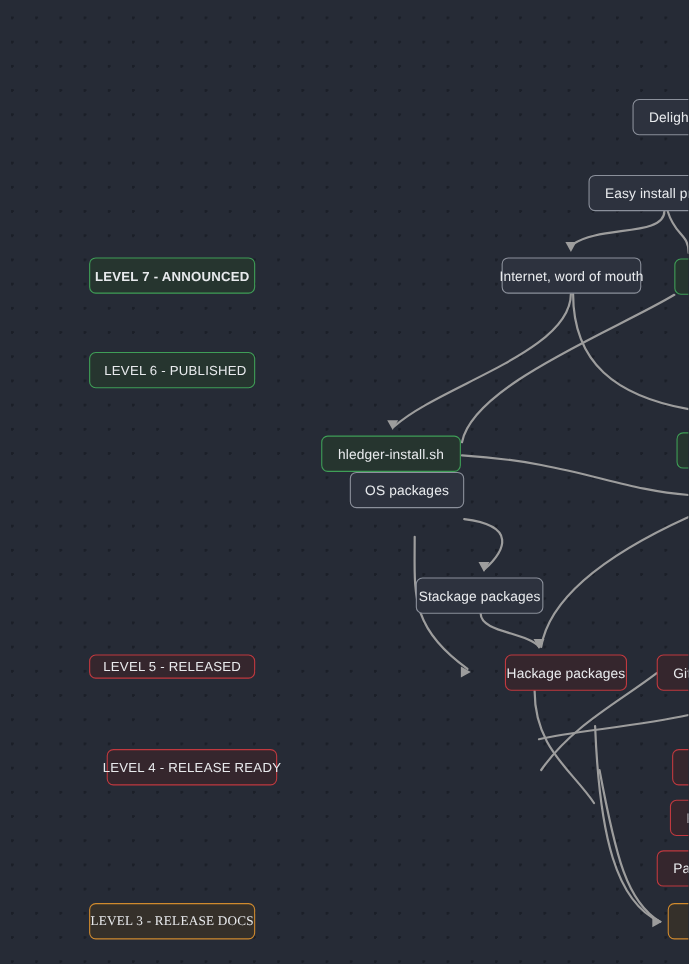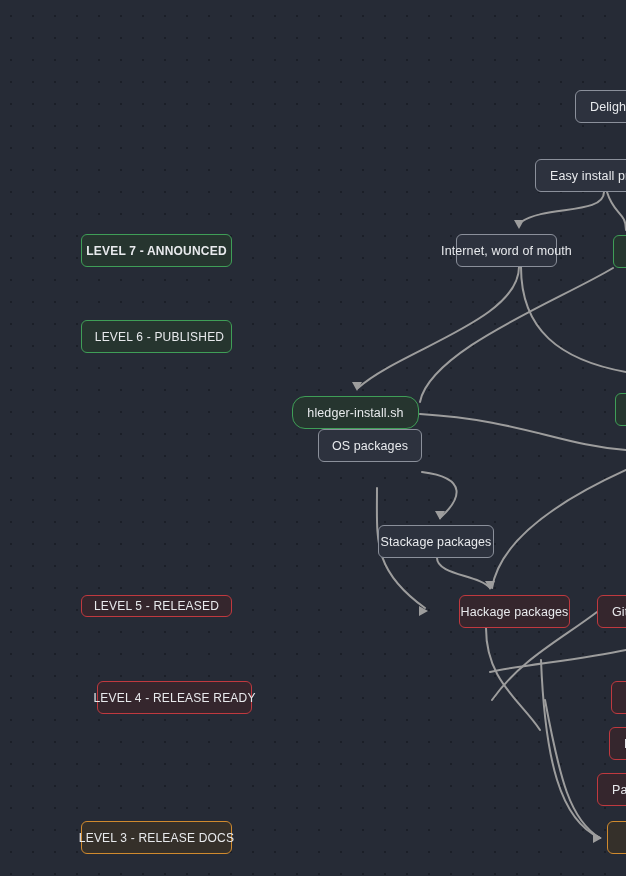--- a/index.html
+++ b/index.html
@@ -100,39 +100,39 @@
       </div>
       <div class="node green level-label" style="left: 81px; top: 320px; width: 151px; height: 33px; padding-left: 20px;">
         <span>LEVEL 6 - PUBLISHED</span>
       </div>
       <div class="node red level-label" style="left: 81px; top: 595px; width: 151px; height: 22px;">
         <span>LEVEL 5 - RELEASED</span>
       </div>
       <div class="node red level-label" style="left: 97px; top: 681px; width: 155px; height: 33px;">
         <span>LEVEL 4 - RELEASE READY</span>
       </div>
-      <div class="node orange level-label" style="left: 81px; top: 821px; width: 151px; height: 33px;">
+      <div class="node orange level-label" style="left: 81px; top: 821px; width: 151px; height: 33px; font-family: Liberation Serif, serif;">
         <span>LEVEL 3 - RELEASE DOCS</span>
       </div>
       <div class="node plain" style="left: 575px; top: 90px; width: 120px; height: 33px; justify-content: flex-start;">
         <span>Delightful</span>
       </div>
       <div class="node plain" style="left: 535px; top: 159px; width: 140px; height: 33px; justify-content: flex-start;">
         <span>Easy install proce</span>
       </div>
-      <div class="node plain" style="left: 456px; top: 234px; width: 101px; height: 33px; align-items: center;">
+      <div class="node plain" style="left: 456px; top: 234px; width: 127px; height: 33px; align-items: center;">
         <span>Internet, word of mouth</span>
       </div>
       <div class="node green" style="left: 613px; top: 235px; width: 60px; height: 33px; justify-content: flex-start;">
         <span></span>
       </div>
       <div class="node green" style="left: 615px; top: 393px; width: 60px; height: 33px; justify-content: flex-start;">
         <span></span>
       </div>
-      <div class="node green" style="left: 292px; top: 396px; width: 127px; height: 33px; border-radius: 13px;">
+      <div class="node green" style="left: 292px; top: 396px; width: 127px; height: 33px;">
         <span>hledger-install.sh</span>
       </div>
       <div class="node plain" style="left: 318px; top: 429px; width: 104px; height: 33px;">
         <span>OS packages</span>
       </div>
       <div class="node plain" style="left: 378px; top: 525px; width: 116px; height: 33px;">
         <span>Stackage packages</span>
       </div>
       <div class="node red" style="left: 433px; top: 595px; width: 111px; height: 33px; margin-left: 26px;">
         <span>Hackage packages</span>

